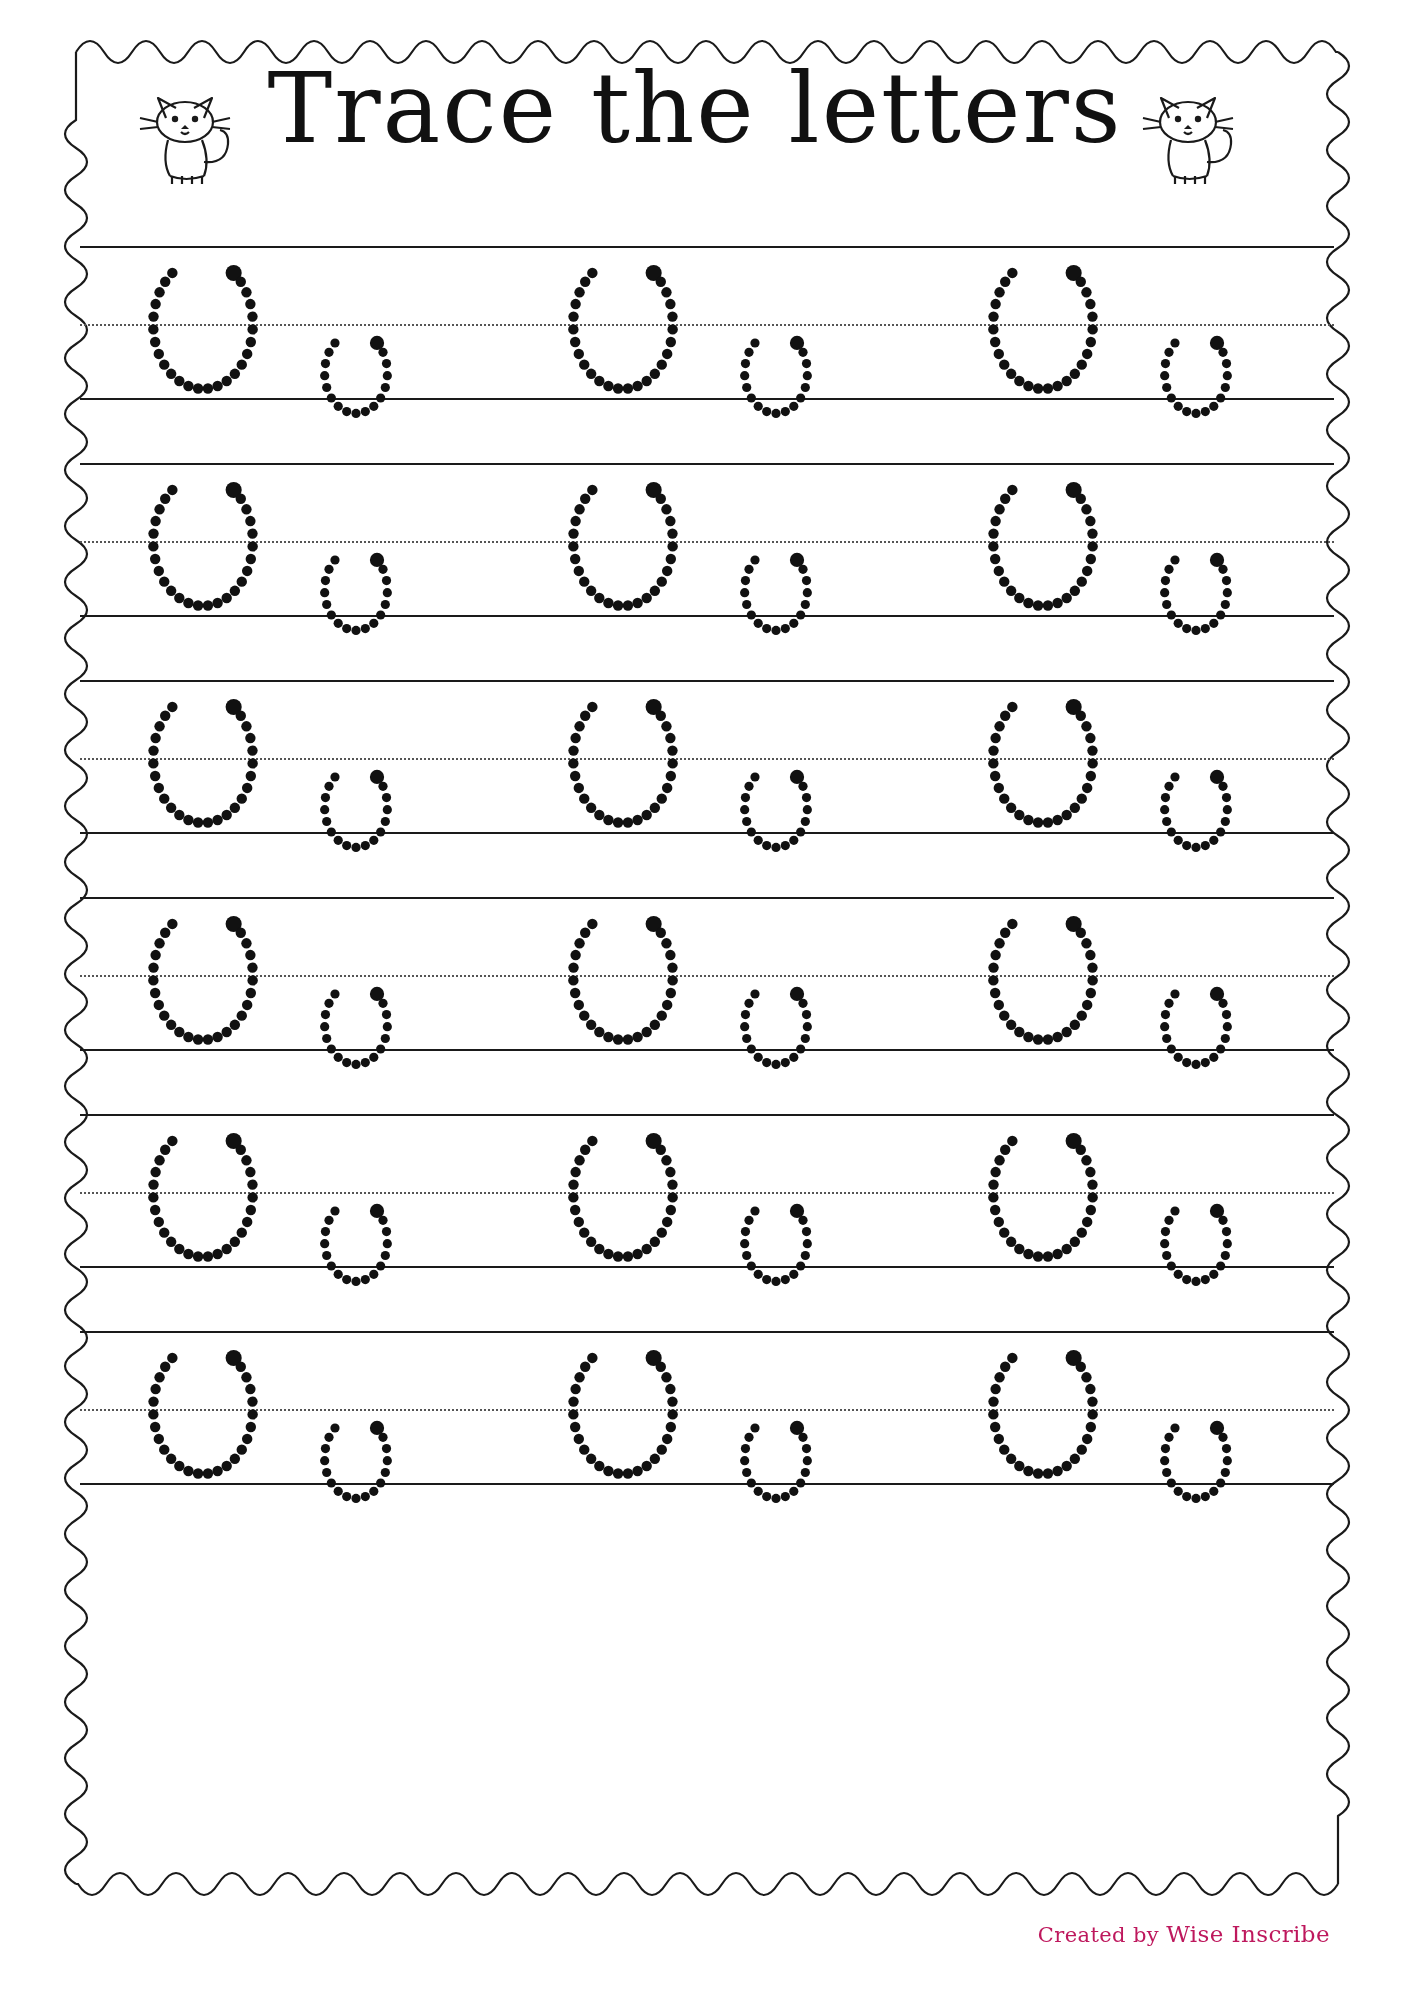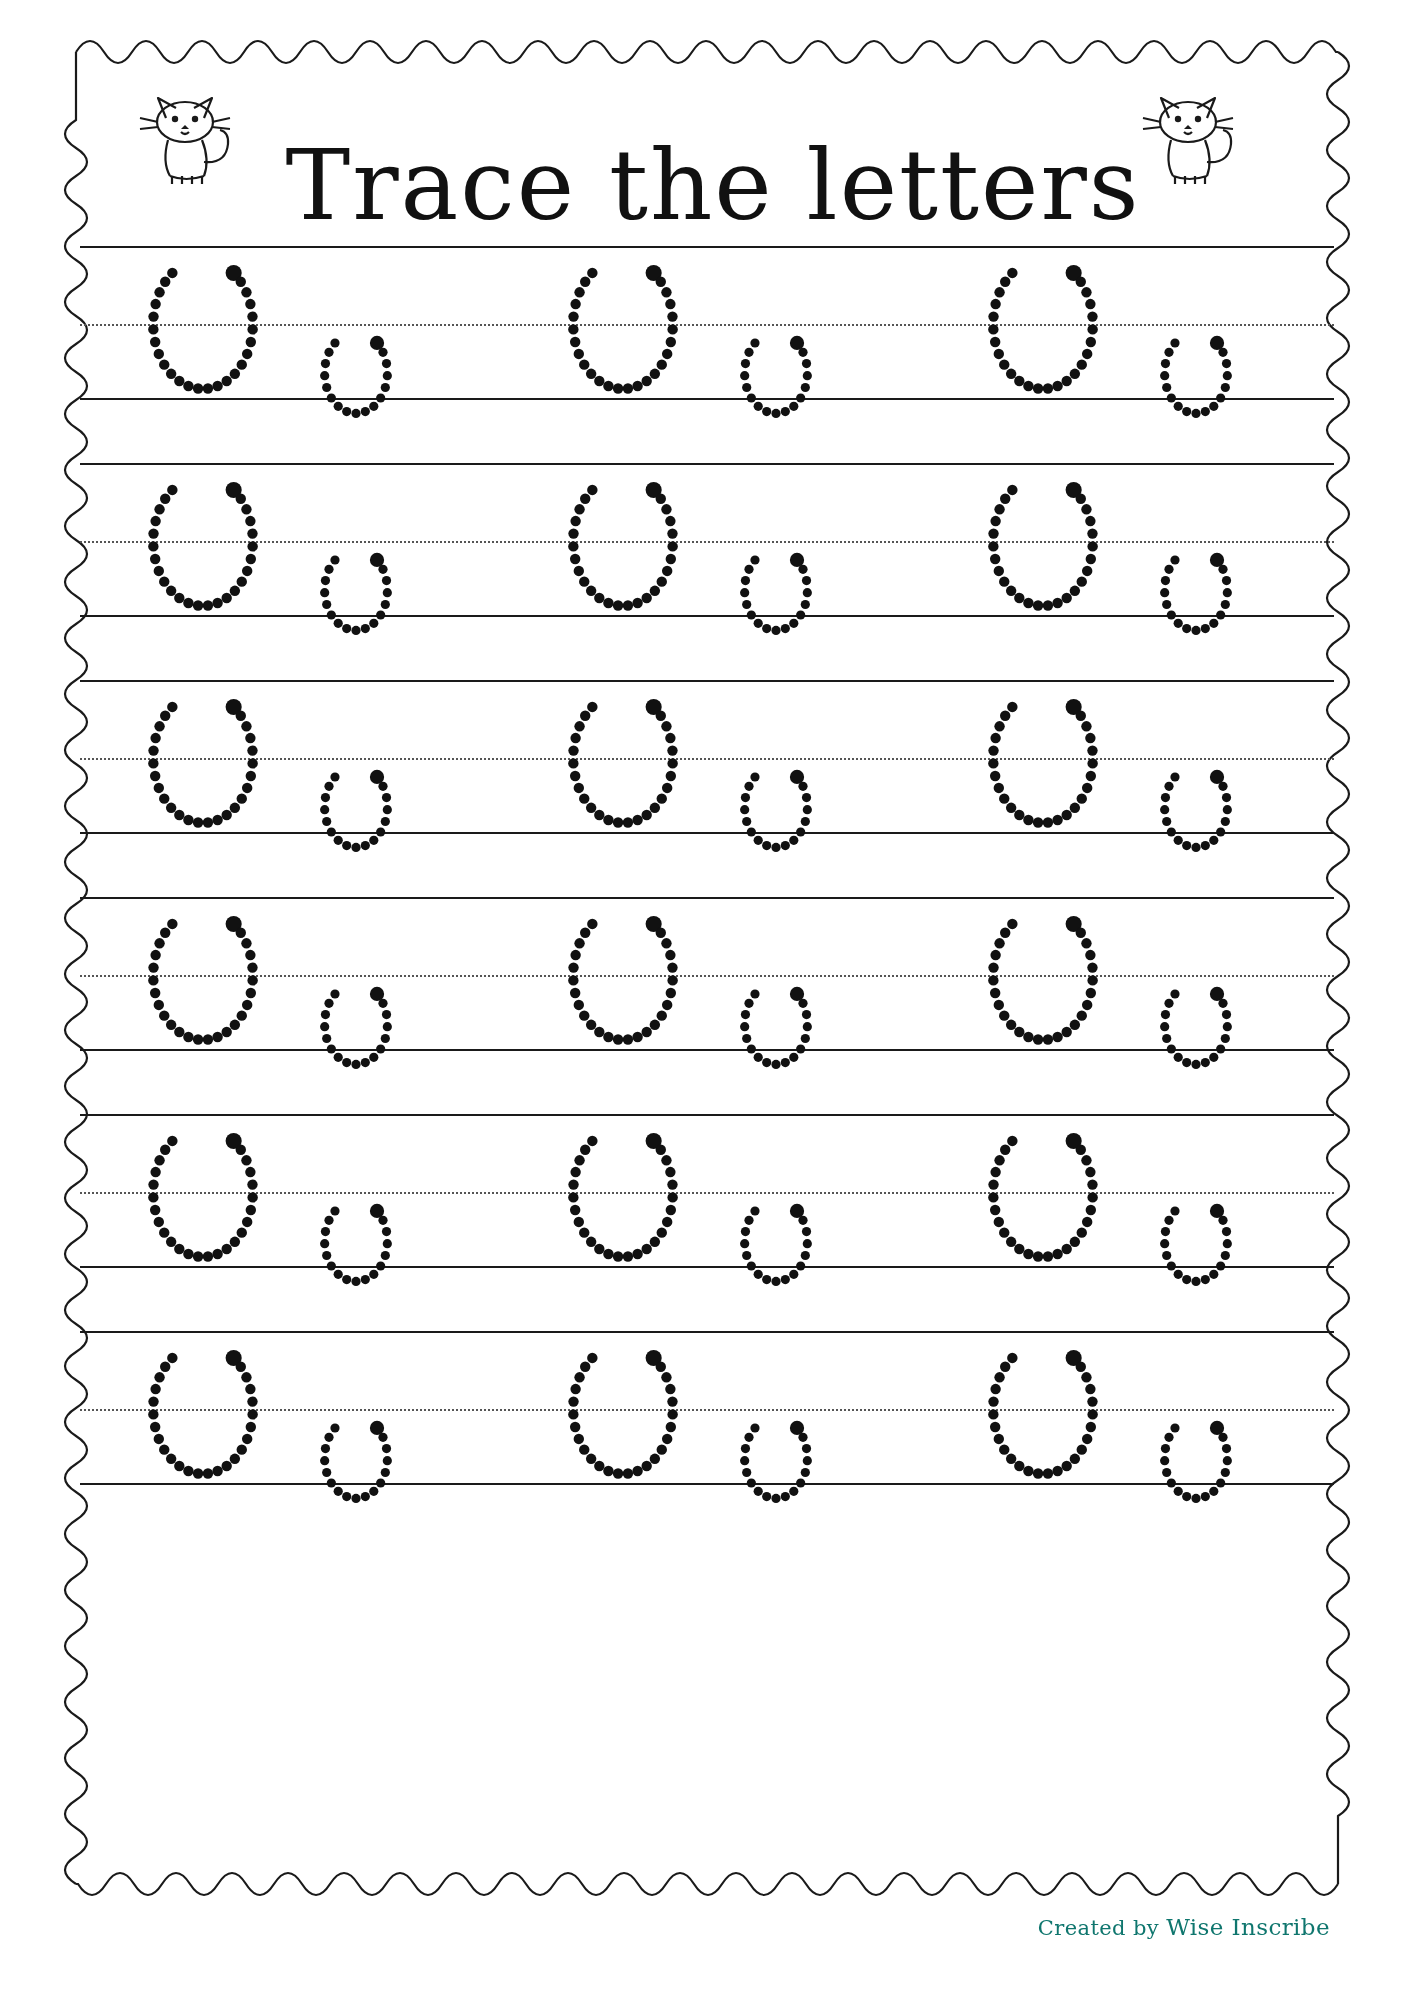--- a/index.html
+++ b/index.html
@@ -26,26 +26,26 @@
     left: 62px;
     top: 38px;
     width: 1290px;
     height: 1860px;
   }
   .frame svg { display: block; }
 
   
   .title-band {
     position: absolute;
-    left: 84px;
+    left: 66px;
     top: 52px;
     width: 1258px;
     height: 190px;
     display: flex;
-    align-items: flex-end;
+    align-items: flex-start;
     justify-content: center;
   }
   .title-text {
     font-family: "DejaVu Serif", serif;
     font-size: 97px;
     letter-spacing: 2px;
     color: #111;
     white-space: nowrap;
     font-weight: 400;
   }
@@ -71,24 +71,24 @@
     border-top: 2px dotted #555;
   }
   .glyph {
     position: absolute;
   }
   .glyph svg { display: block; overflow: visible; }
 
   .credit {
     position: absolute;
     right: 84px;
-    bottom: 60px;
+    bottom: 53px;
     font-family: "DejaVu Serif", serif;
     font-size: 21px;
-    color: #0f766e;
+    color: #be185d;
     letter-spacing: 0.4px;
   }
   .credit .brand { font-size: 23px; }
 </style>
 </head>
 <body>
 
 <div class="page">
 
   <div class="frame">

